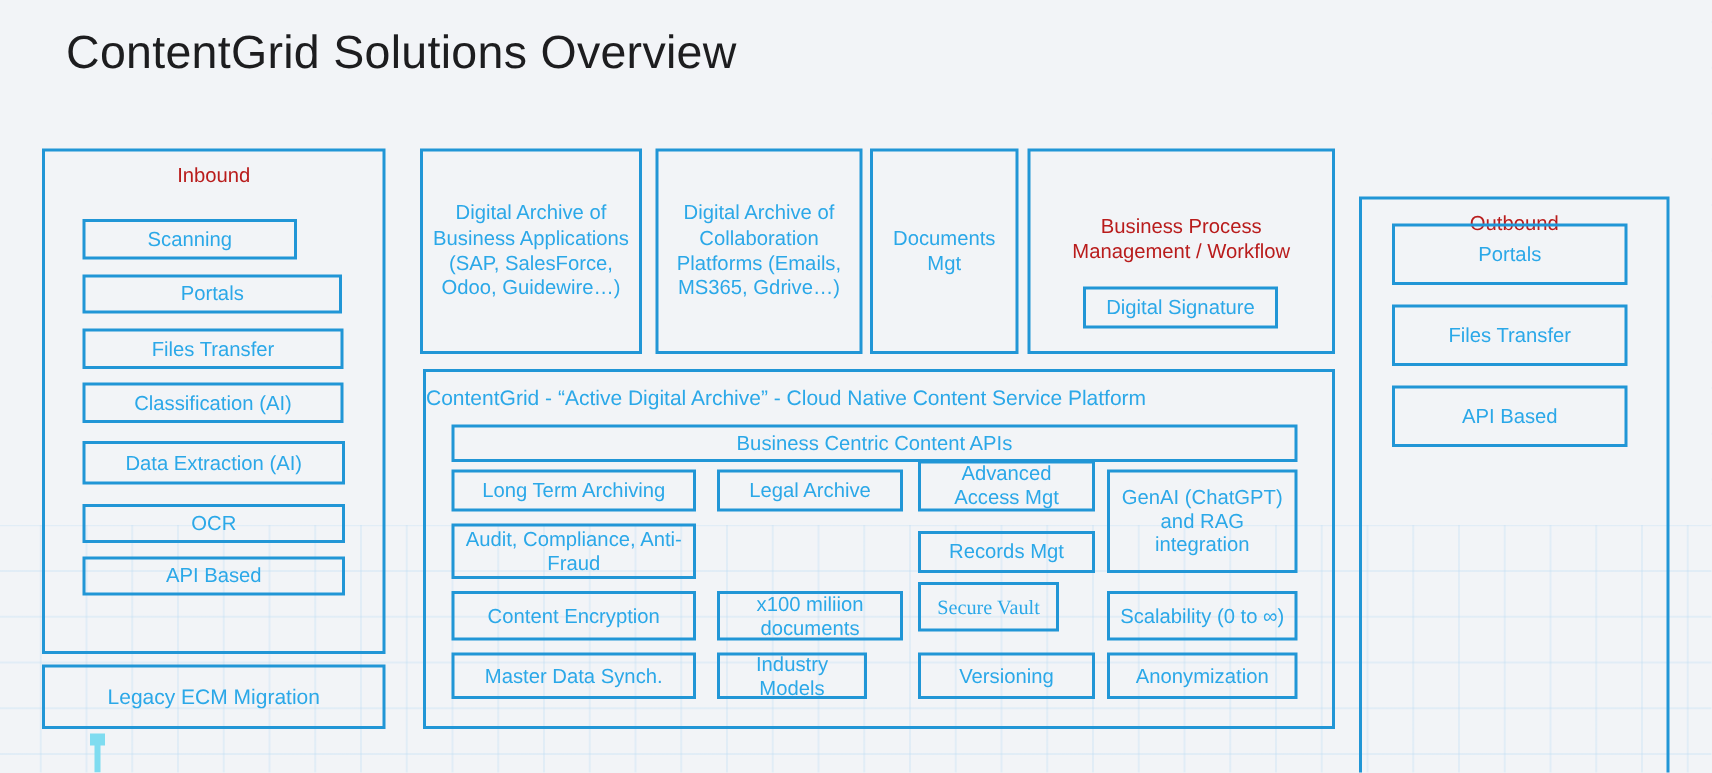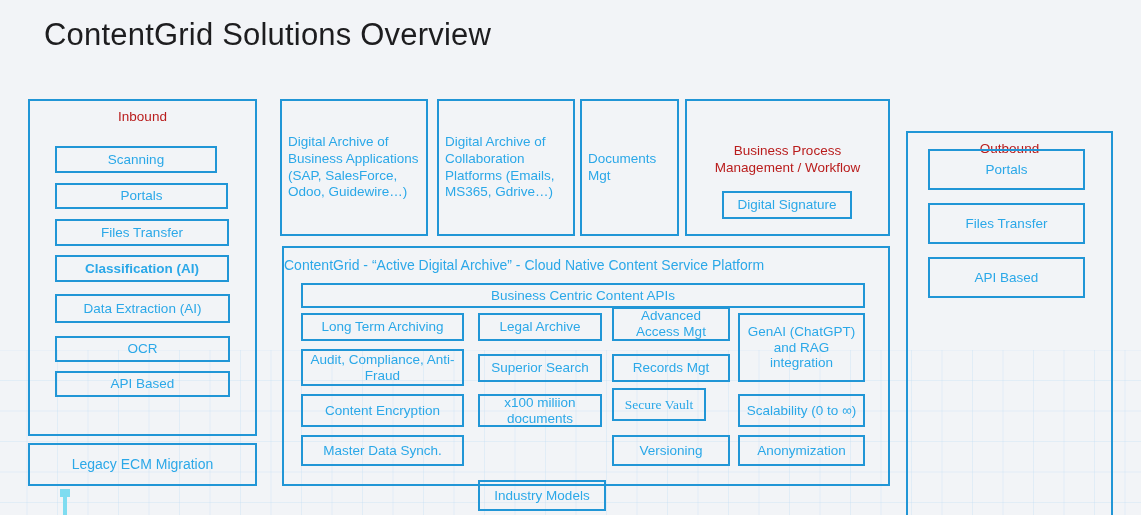--- a/index.html
+++ b/index.html
@@ -89,21 +89,21 @@
     z-index: 4;
     padding: 0 4px;
   }
 
   .topbox {
     position: absolute;
     border: 2px solid #2196d6;
     display: flex;
     align-items: center;
     justify-content: center;
-    text-align: left;
+    text-align: center;
     color: #2ba8e8;
     font-size: 13.5px;
     line-height: 1.25;
     z-index: 3;
     padding: 0 6px;
   }
 
   .platform-head {
     position: absolute;
     left: 0; right: 0;
@@ -144,24 +144,24 @@
   <div class="grid-bg"></div>
   <div class="grid-mask-top"></div>
   <div class="grid-mask-midband"></div>
 
   <div class="layer" id="page-title">ContentGrid Solutions Overview</div>
 
   <div class="panel" style="left:28px; top:99px; width:229px; height:337px;">
     <div class="panel-title" style="top:8px;">Inbound</div>
   </div>
 
-  <div class="chip" style="left:55px; top:146px; width:162px; height:27px;">Scanning</div>
+  <div class="chip" style="left:55px; top:146px; width:143px; height:27px;">Scanning</div>
   <div class="chip" style="left:55px; top:183px; width:173px; height:26px;">Portals</div>
   <div class="chip" style="left:55px; top:219px; width:174px; height:27px;">Files Transfer</div>
-  <div class="chip" style="left:55px; top:255px; width:174px; height:27px;font-weight:bold;">Classification (AI)</div>
+  <div class="chip" style="left:55px; top:255px; width:174px; height:27px;">Classification (AI)</div>
   <div class="chip" style="left:55px; top:294px; width:175px; height:29px;">Data Extraction (AI)</div>
   <div class="chip" style="left:55px; top:336px; width:175px; height:26px;">OCR</div>
   <div class="chip" style="left:55px; top:371px; width:175px; height:26px;">API Based</div>
 
   <div class="chip" style="left:28px; top:443px; width:229px; height:43px; font-size:14px;">Legacy ECM Migration</div>
 
   <div class="connector-node" style="left:60px; top:489px; width:10px; height:8px;"></div>
   <div class="connector-line" style="left:63px; top:493px; width:4px; height:22px;"></div>
 
   <div class="topbox" style="left:280px; top:99px; width:148px; height:137px;">Digital Archive of Business Applications (SAP, SalesForce, Odoo, Guidewire…)</div>
@@ -180,23 +180,22 @@
   </div>
 
   <div class="api-bar" style="left:301px; top:283px; width:564px; height:25px;">Business Centric Content APIs</div>
 
   <div class="chip" style="left:301px; top:313px; width:163px; height:28px;">Long Term Archiving</div>
   <div class="chip" style="left:301px; top:349px; width:163px; height:37px;">Audit, Compliance, Anti-Fraud</div>
   <div class="chip" style="left:301px; top:394px; width:163px; height:33px;">Content Encryption</div>
   <div class="chip" style="left:301px; top:435px; width:163px; height:31px;">Master Data Synch.</div>
 
   <div class="chip" style="left:478px; top:313px; width:124px; height:28px;">Legal Archive</div>
-  <div class="chip" style="left:478px; top:354px; width:124px; height:28px;">Superior Search</div>
   <div class="chip" style="left:478px; top:394px; width:124px; height:33px;">x100 miliion documents</div>
-  <div class="chip" style="left:478px; top:435px; width:128px; height:31px;margin-top:45px;">Industry Models</div>
+  <div class="chip" style="left:478px; top:435px; width:100px; height:31px;">Industry Models</div>
 
   <div class="chip" style="left:612px; top:354px; width:118px; height:28px;">Records Mgt</div>
   <div class="chip" style="left:612px; top:307px; width:118px; height:34px;">Advanced Access Mgt</div>
   <div class="chip" style="left:612px; top:388px; width:94px; height:33px;font-family:Liberation Serif, serif;">Secure Vault</div>
   <div class="chip" style="left:612px; top:435px; width:118px; height:31px;">Versioning</div>
 
   <div class="chip" style="left:738px; top:313px; width:127px; height:69px;">GenAI (ChatGPT) and RAG integration</div>
   <div class="chip" style="left:738px; top:394px; width:127px; height:33px;">Scalability (0 to ∞)</div>
   <div class="chip" style="left:738px; top:435px; width:127px; height:31px;">Anonymization</div>
 

